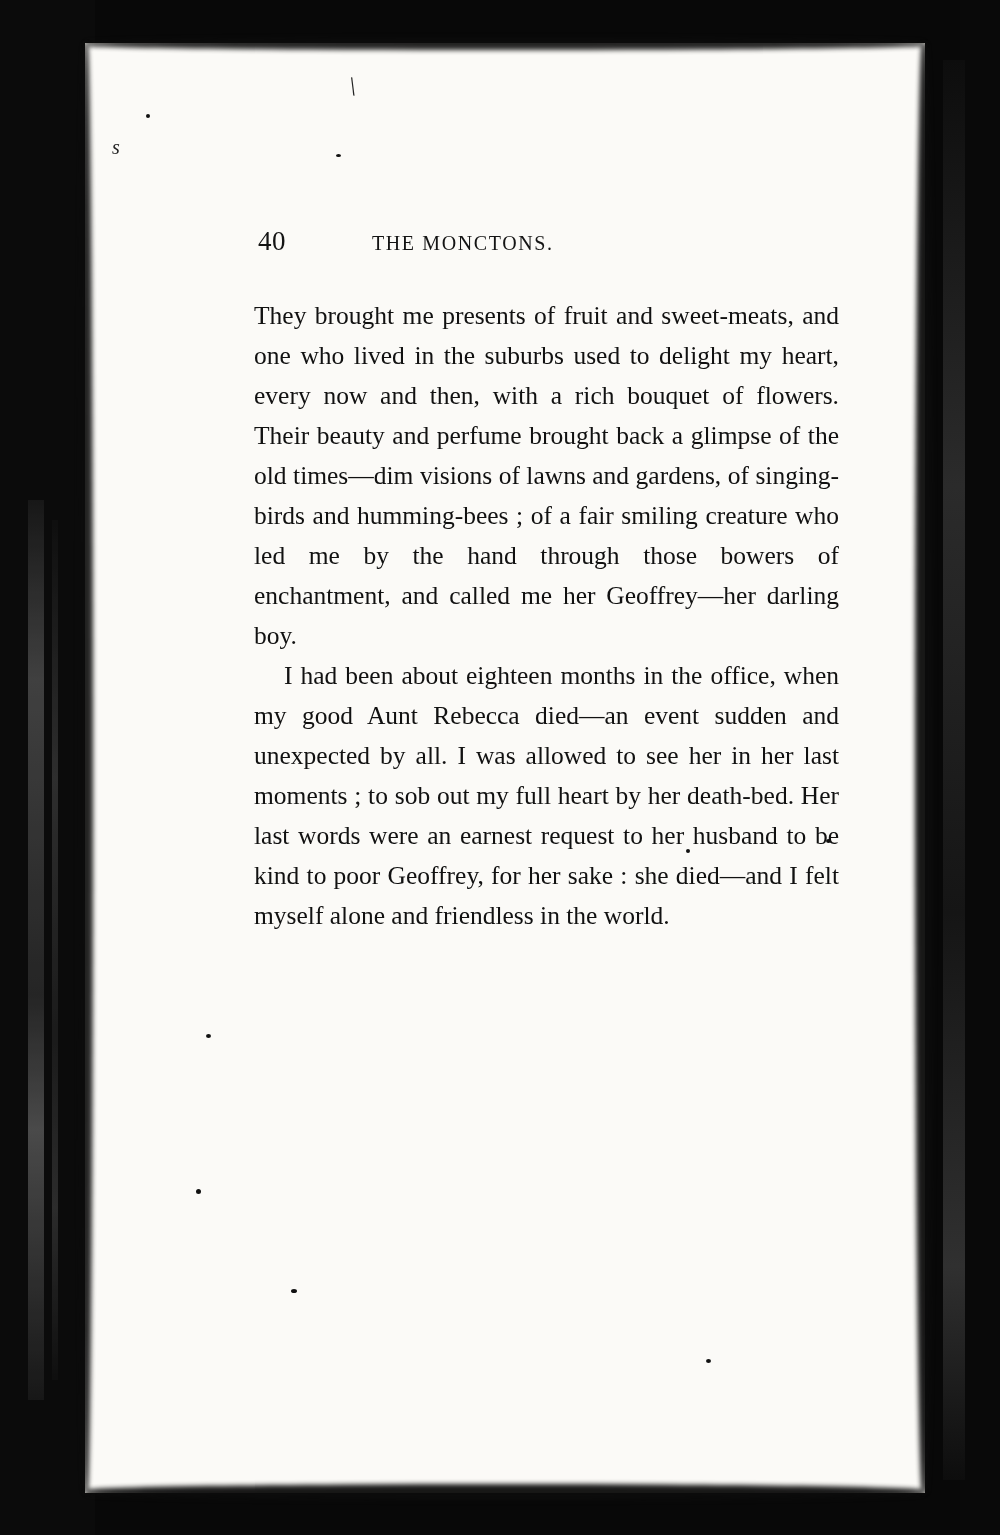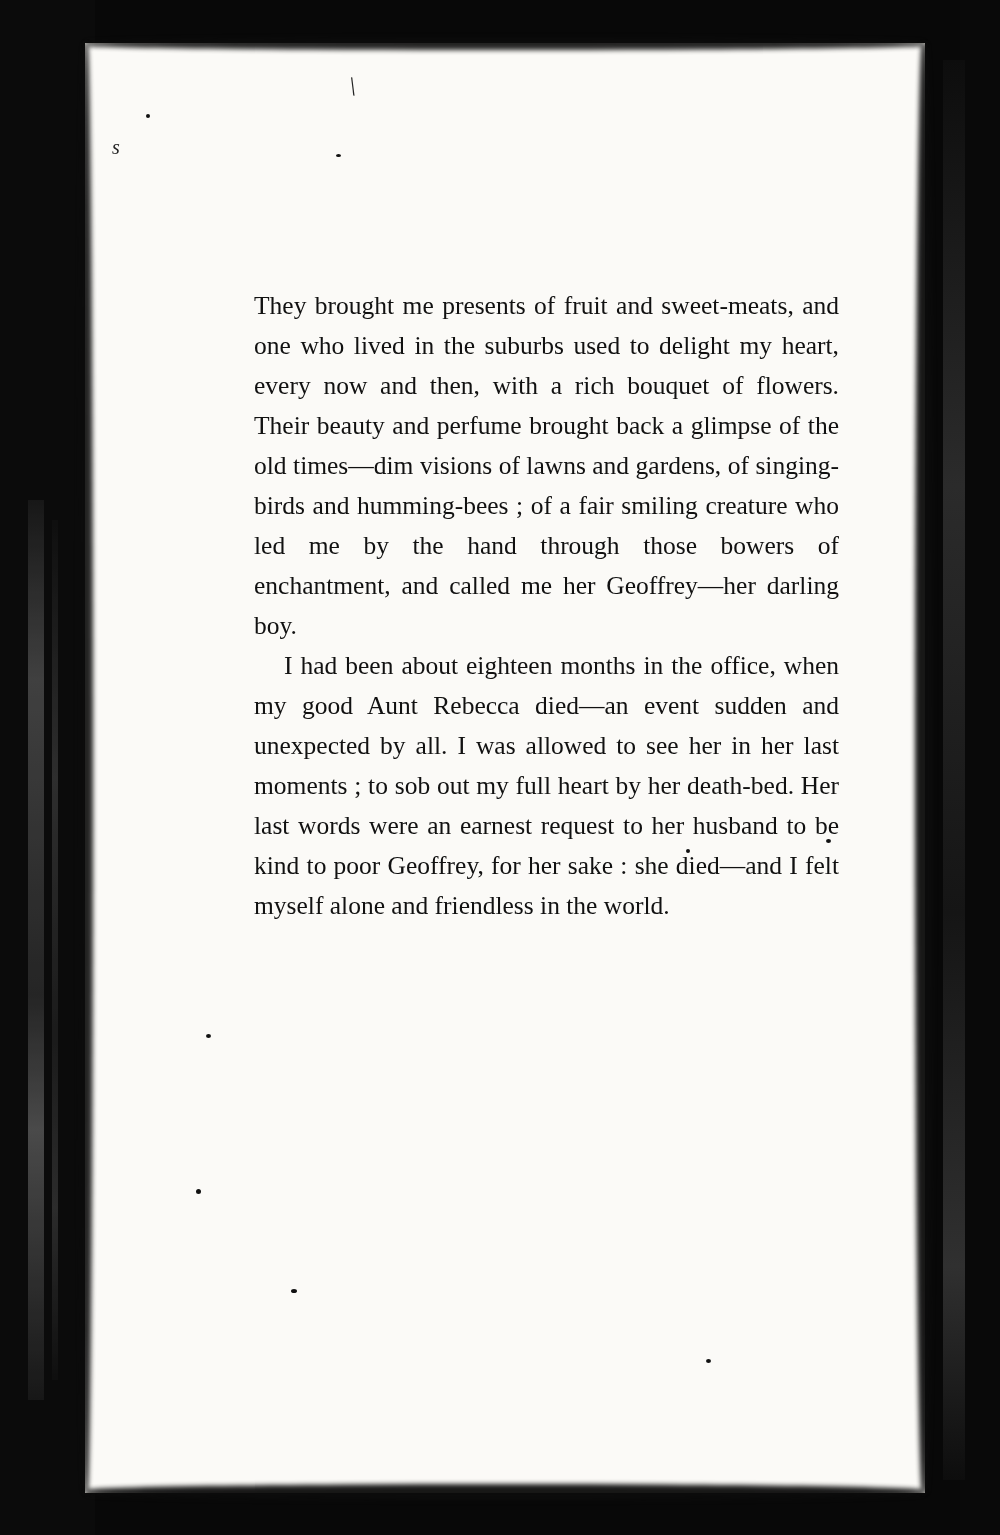--- a/index.html
+++ b/index.html
@@ -124,21 +124,21 @@
     font-size: 20px;
     letter-spacing: 1.6px;
     color: #141414;
     font-variant: small-caps;
     text-transform: uppercase;
   }
 
   .body-text {
     position: absolute;
     left: 168px;
-    top: 242px;
+    top: 252px;
     width: 585px;
     font-size: 25.5px;
     line-height: 40px;
     color: #111;
     text-align: justify;
     -webkit-hyphens: none;
     hyphens: none;
   }
   .body-text p {
     margin: 0;
@@ -183,20 +183,24 @@
     <div class="speck" style="left:110px; top:1145px; width:5px; height:5px;"></div>
     <div class="speck" style="left:205px; top:1245px; width:6px; height:4px;"></div>
     <div class="speck" style="left:620px; top:1315px; width:5px; height:4px;"></div>
 
     <div class="content">
 
       <span class="mark" style="left:263px; top:28px; transform:rotate(12deg); font-size:26px;">\</span>
 
       <span class="mark" style="left:26px; top:92px; font-style:italic; font-size:20px;">s</span>
 
+      <div class="header-line">
+        <span class="folio">40</span>
+        <span class="running-title">THE MONCTONS.</span>
+      </div>
 
       <div class="body-text">
         <p class="first">They brought me presents of fruit and sweet-meats, and one who lived in the suburbs used to delight my heart, every now and then, with a rich bouquet of flowers.  Their beauty and perfume brought back a glimpse of the old times—dim visions of lawns and gardens, of singing-birds and humming-bees ; of a fair smiling creature who led me by the hand through those bowers of enchantment, and called me her Geoffrey—her darling boy.</p>
         <p>I had been about eighteen months in the office, when my good Aunt Rebecca died—an event sudden and unexpected by all.   I was allowed to see her in her last moments ; to sob out my full heart by her death-bed.   Her last words were an earnest request to her husband to be kind to poor Geoffrey, for her sake : she died—and I felt myself alone and friendless in the world.</p>
       </div>
 
     </div>
   </div>
 </div>
 

